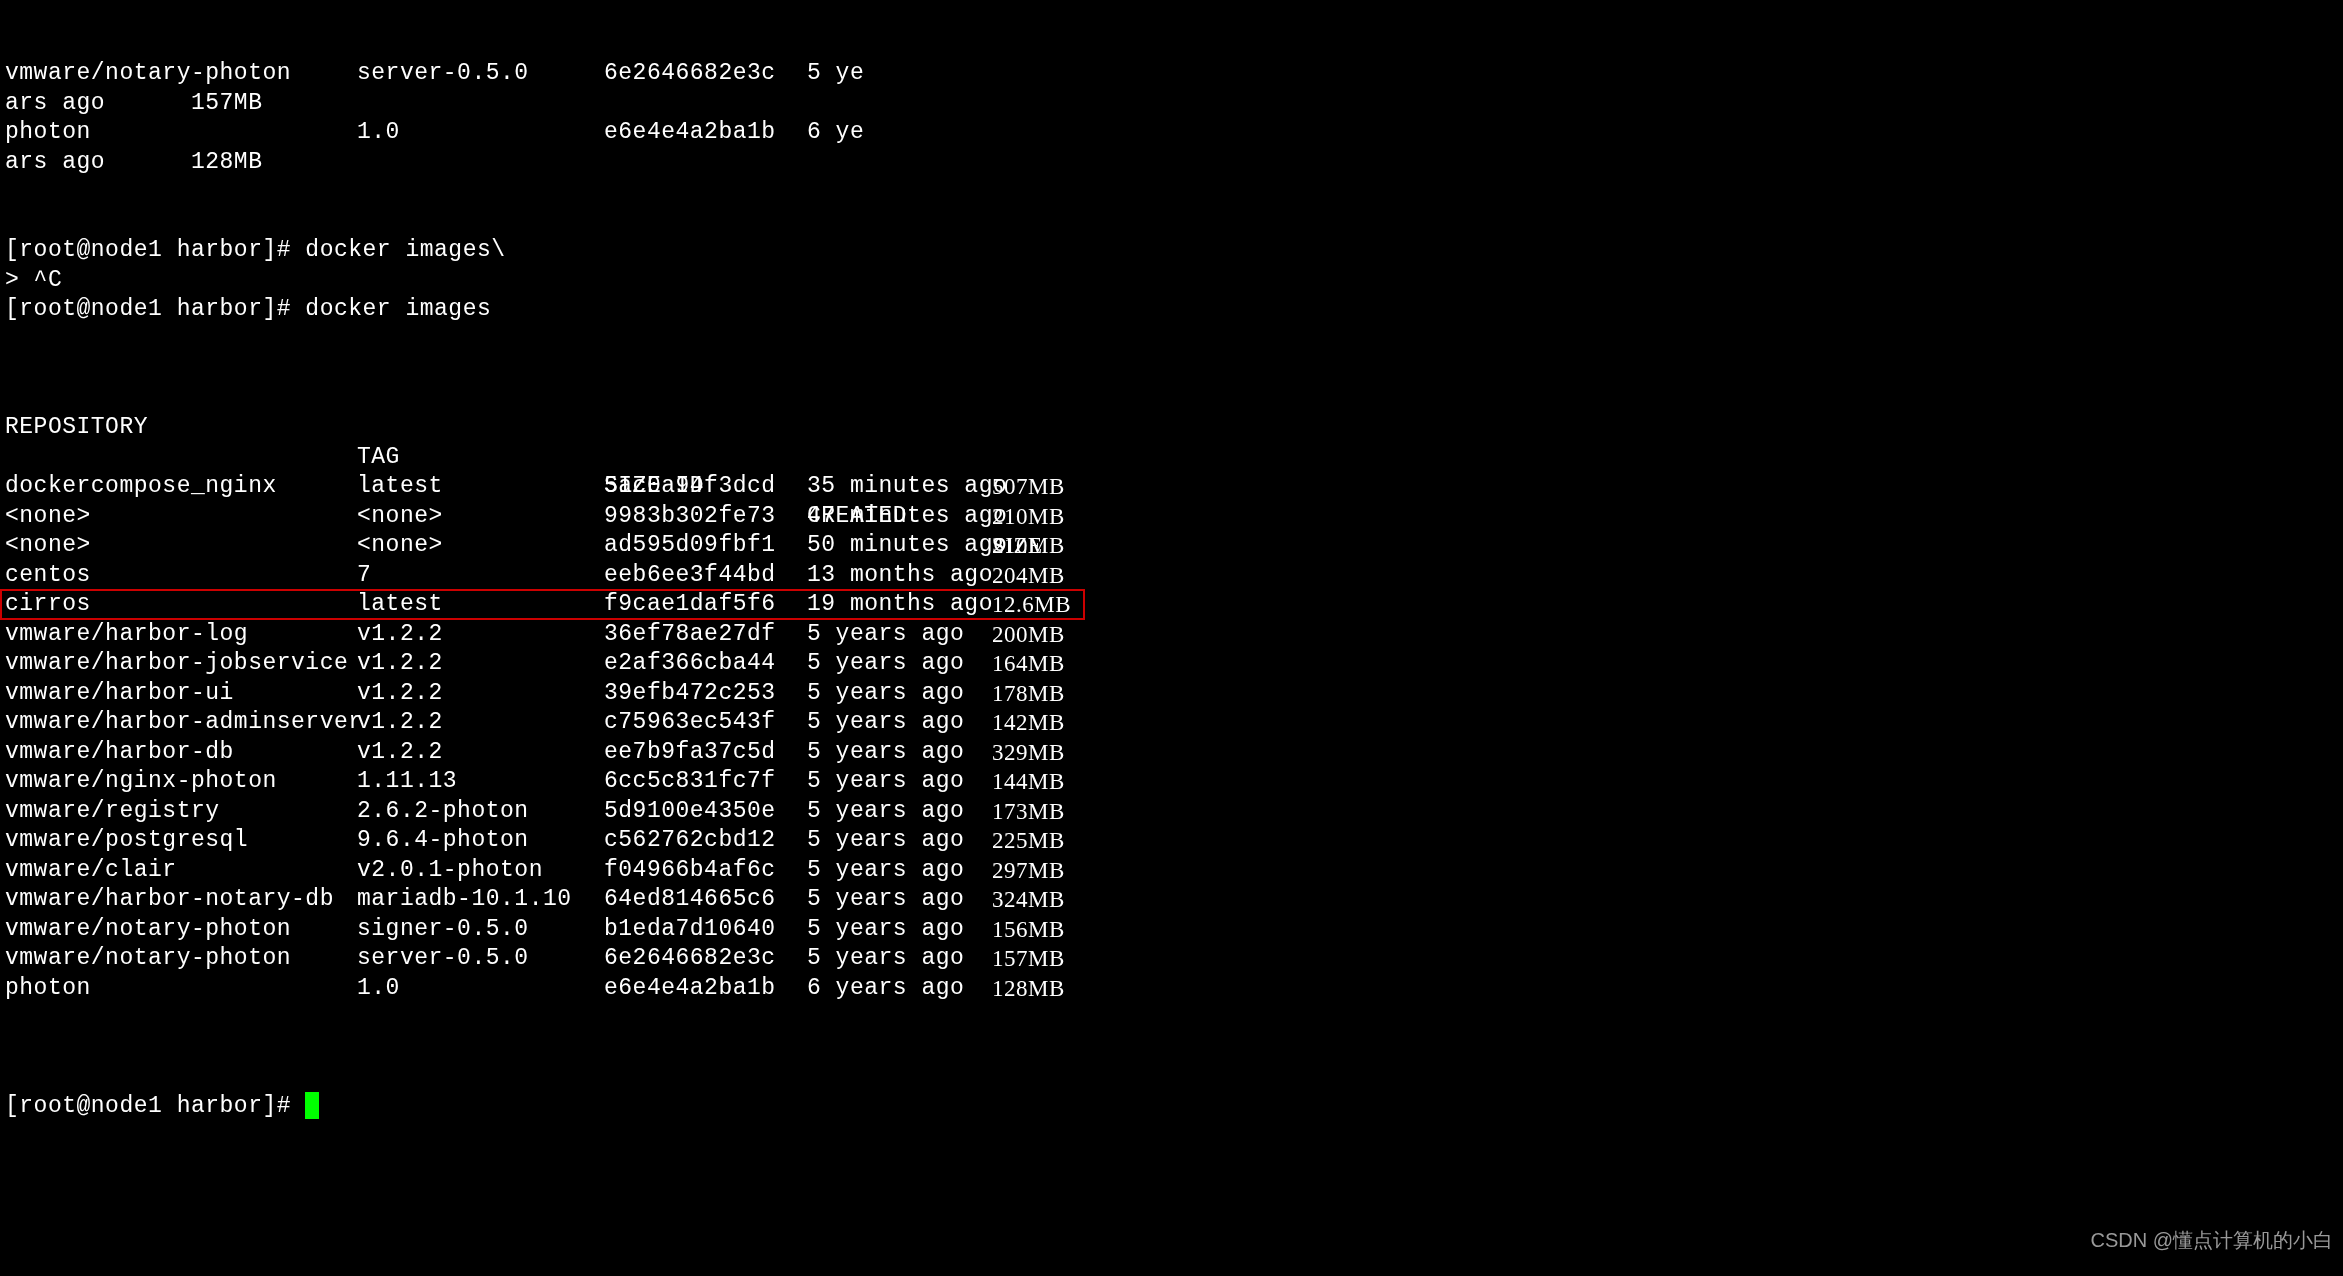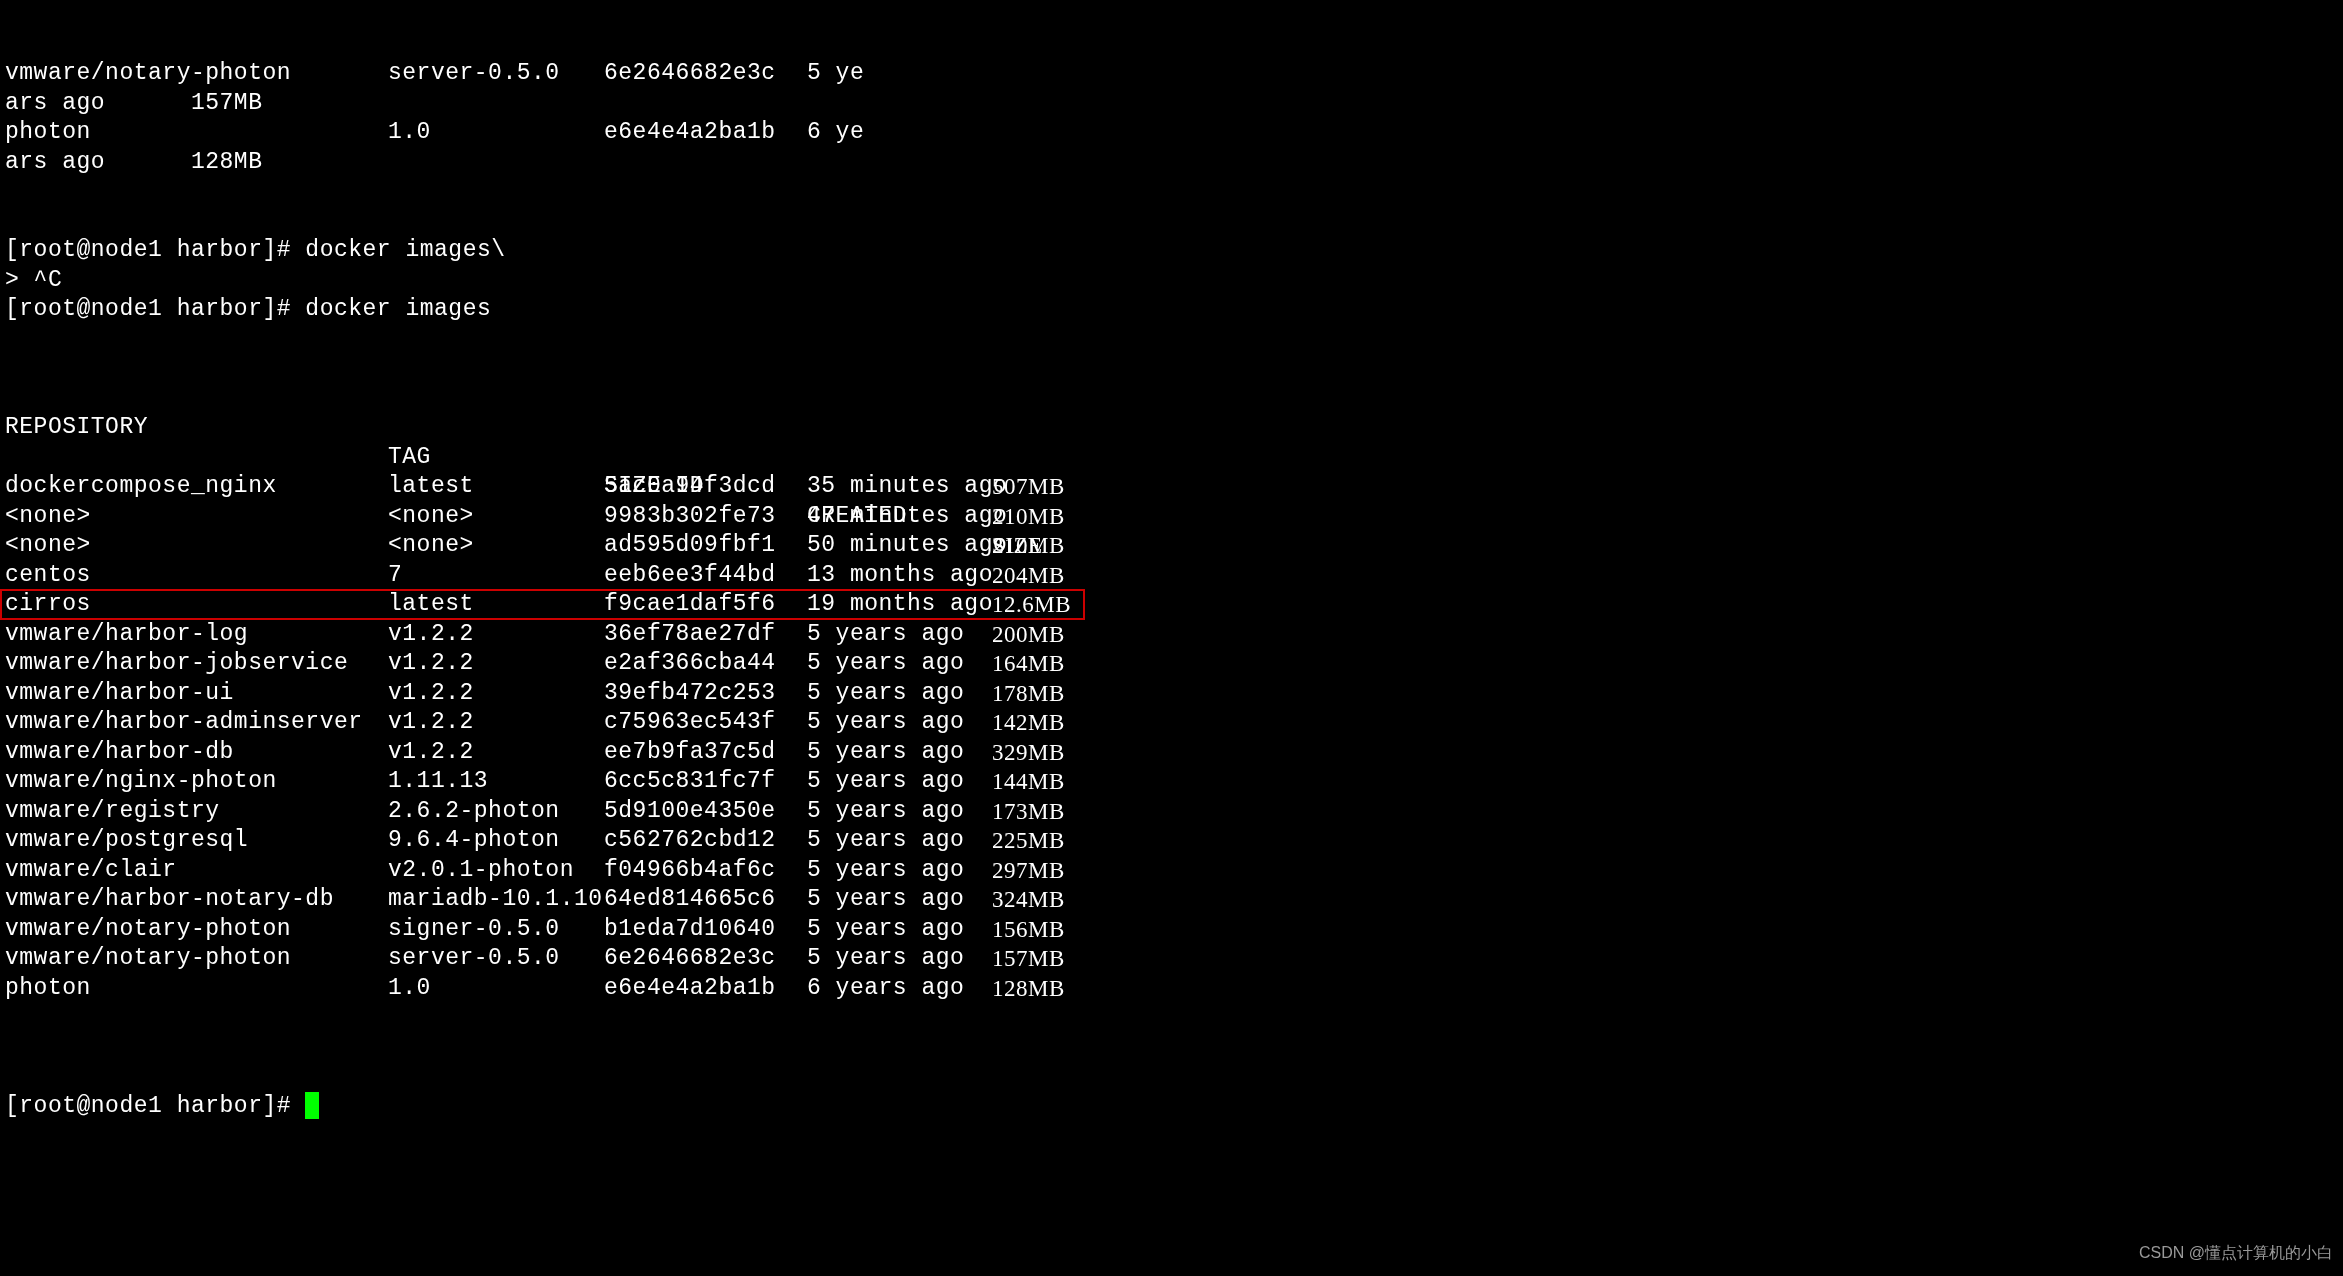--- a/index.html
+++ b/index.html
@@ -30,32 +30,32 @@
     }
     .cursor {
       display: inline-block;
       background: #00ff00;
       width: 14px;
       height: 27px;
       vertical-align: text-bottom;
     }
     .watermark {
       position: absolute;
-      bottom: 9px;
+      bottom: 21px;
       right: 10px;
       color: #999;
-      font-size: 16px;
+      font-size: 20px;
       font-family: sans-serif;
     }
     .row {
       position: relative;
       height: 29.5px;
     }
     .col-repo { position: absolute; left: 5px; text-align: center; }
-    .col-tag { position: absolute; left: 357px; margin-left: 31px; }
+    .col-tag { position: absolute; left: 357px; }
     .col-imageid { position: absolute; left: 604px; text-align: center; }
     .col-created { position: absolute; left: 778px; margin-left: 29px; }
     .col-size { position: absolute; left: 992px; font-family: Liberation Serif, serif; }
   </style>
 </head>
 <body>
 
 <div class="terminal">
   <div id="top-section"><div class="row"><span class="col-repo">vmware/notary-photon</span><span class="col-tag">server-0.5.0</span><span class="col-imageid">6e2646682e3c</span><span class="col-created">5 ye</span></div><div class="row"><span class="col-repo">ars ago      157MB</span></div><div class="row"><span class="col-repo">photon</span><span class="col-tag">1.0</span><span class="col-imageid">e6e4e4a2ba1b</span><span class="col-created">6 ye</span></div><div class="row"><span class="col-repo">ars ago      128MB</span></div></div>
   <div id="prompt-section"><div class="row"><span class="col-repo">[root@node1 harbor]# docker images\</span></div><div class="row"><span class="col-repo">&gt; ^C</span></div><div class="row"><span class="col-repo">[root@node1 harbor]# docker images</span></div></div>

